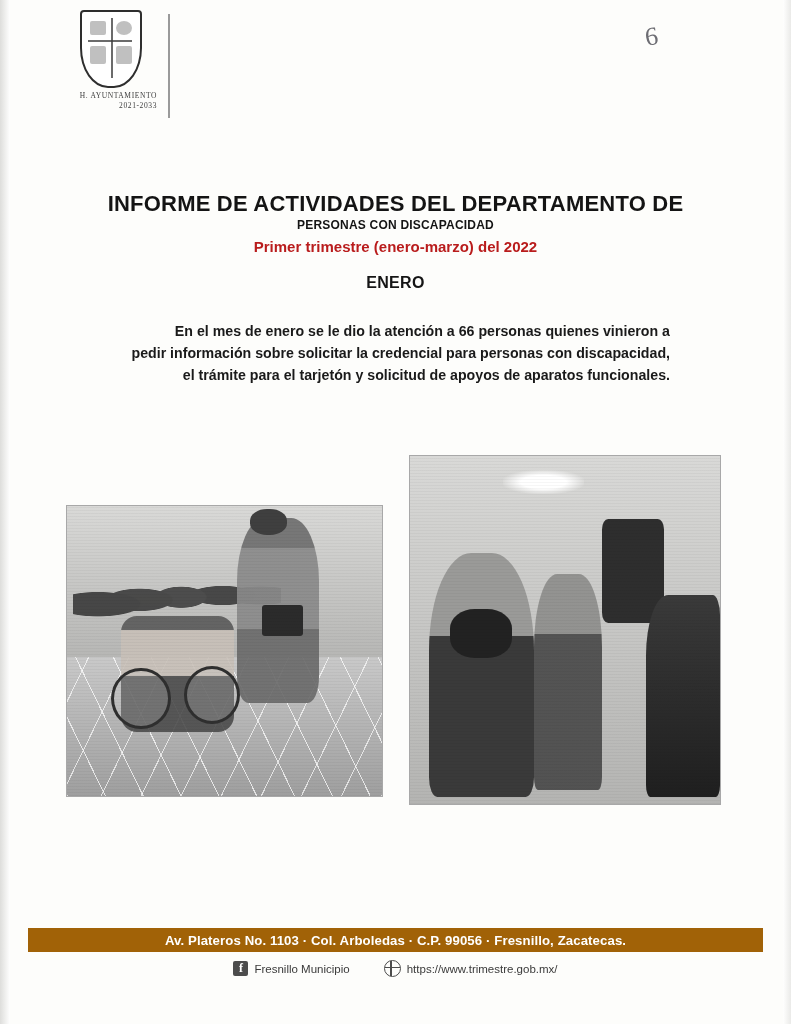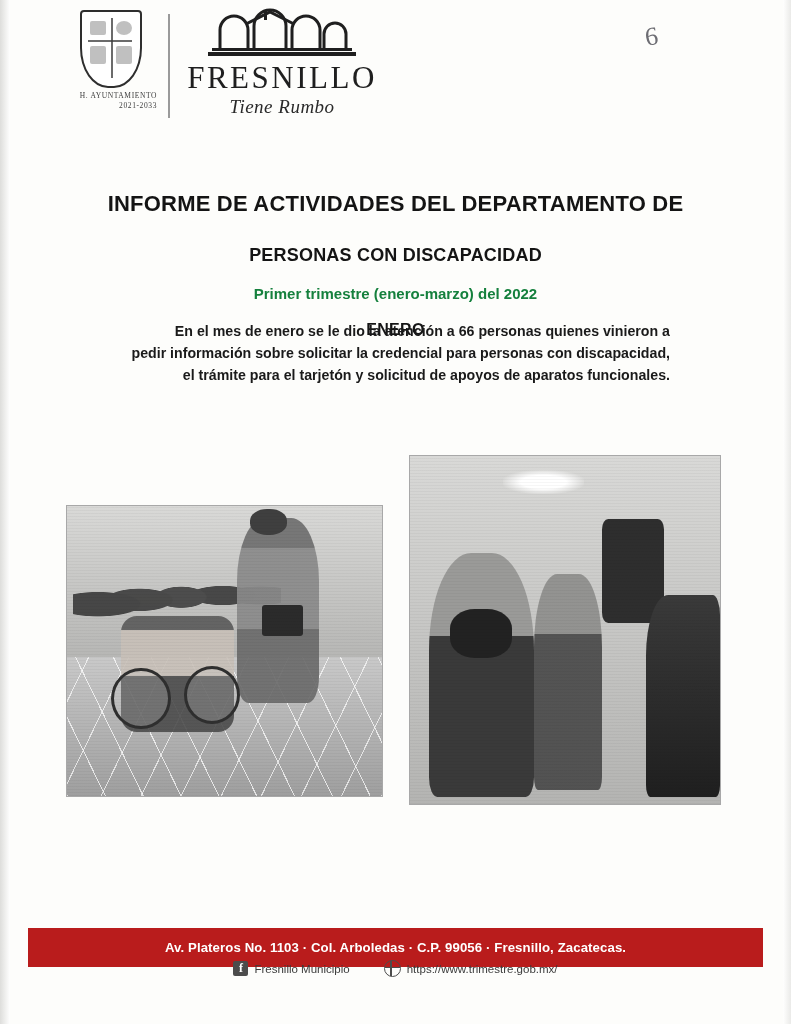--- a/index.html
+++ b/index.html
@@ -154,31 +154,31 @@
     text-align: center;
   }
   .t-main {
     font-size: 22px;
     font-weight: bold;
     color: #141414;
     letter-spacing: .2px;
     line-height: 1.25;
   }
   .t-main2 {
-    font-size: 18px;
+    font-size: 12px;
     font-weight: bold;
     color: #141414;
-    margin-top: 27px;
+    margin-top: 0;
     letter-spacing: .2px;
   }
   .t-sub {
     font-size: 15px;
     font-weight: bold;
-    color: #15803d;
-    margin-top: 19px;
+    color: #b91c1c;
+    margin-top: 6px;
   }
   .t-month {
     font-size: 16px;
     font-weight: bold;
     color: #151515;
     margin-top: 19px;
     letter-spacing: .3px;
   }
 
   
@@ -336,22 +336,22 @@
       repeating-linear-gradient(0deg, rgba(0,0,0,.035) 0 1px, rgba(255,255,255,0) 1px 3px);
     pointer-events: none;
   }
 
   
   .footer-bar {
     position: absolute;
     left: 28px;
     top: 928px;
     width: 735px;
-    height: 39px;
-    background: #b91c1c;
+    height: 24px;
+    background: #a16207;
     display: flex;
     align-items: center;
     justify-content: center;
   }
   .footer-bar span {
     color: #ffffff;
     font-size: 13.2px;
     font-weight: bold;
     letter-spacing: .1px;
   }
@@ -422,38 +422,20 @@
         <span class="crest-q crest-q4"></span>
       </div>
       <div class="crest-text">
         <div>H. AYUNTAMIENTO</div>
         <div>2021-2033</div>
       </div>
     </div>
 
     <div class="crest-divider"></div>
 
-    <div class="wordmark">
-      <div class="wordmark-arches">
-        <svg width="160" height="52" viewBox="0 0 160 52" aria-hidden="true">
-          <rect x="6" y="44" width="148" height="4" fill="#1f1f1f"></rect>
-          <rect x="10" y="40" width="140" height="3" fill="#1f1f1f"></rect>
-          <g fill="none" stroke="#1f1f1f" stroke-width="3">
-            <path d="M18 40 V22 a14 14 0 0 1 28 0 V40"></path>
-            <path d="M52 40 V18 a16 16 0 0 1 32 0 V40"></path>
-            <path d="M90 40 V22 a14 14 0 0 1 28 0 V40"></path>
-            <path d="M122 40 V26 a11 11 0 0 1 22 0 V40"></path>
-          </g>
-          <path d="M44 16 L68 4 L92 16" fill="none" stroke="#1f1f1f" stroke-width="3"></path>
-          <rect x="62" y="2" width="3" height="10" fill="#1f1f1f"></rect>
-        </svg>
-      </div>
-      <div class="wordmark-title">FRESNILLO</div>
-      <div class="wordmark-sub">Tiene Rumbo</div>
-    </div>
   </div>
 
   <div class="pen-mark">6</div>
 
   <div class="titles">
     <div class="t-main">INFORME DE ACTIVIDADES DEL DEPARTAMENTO DE</div>
     <div class="t-main2">PERSONAS CON DISCAPACIDAD</div>
     <div class="t-sub">Primer trimestre (enero-marzo) del 2022</div>
     <div class="t-month">ENERO</div>
   </div>

